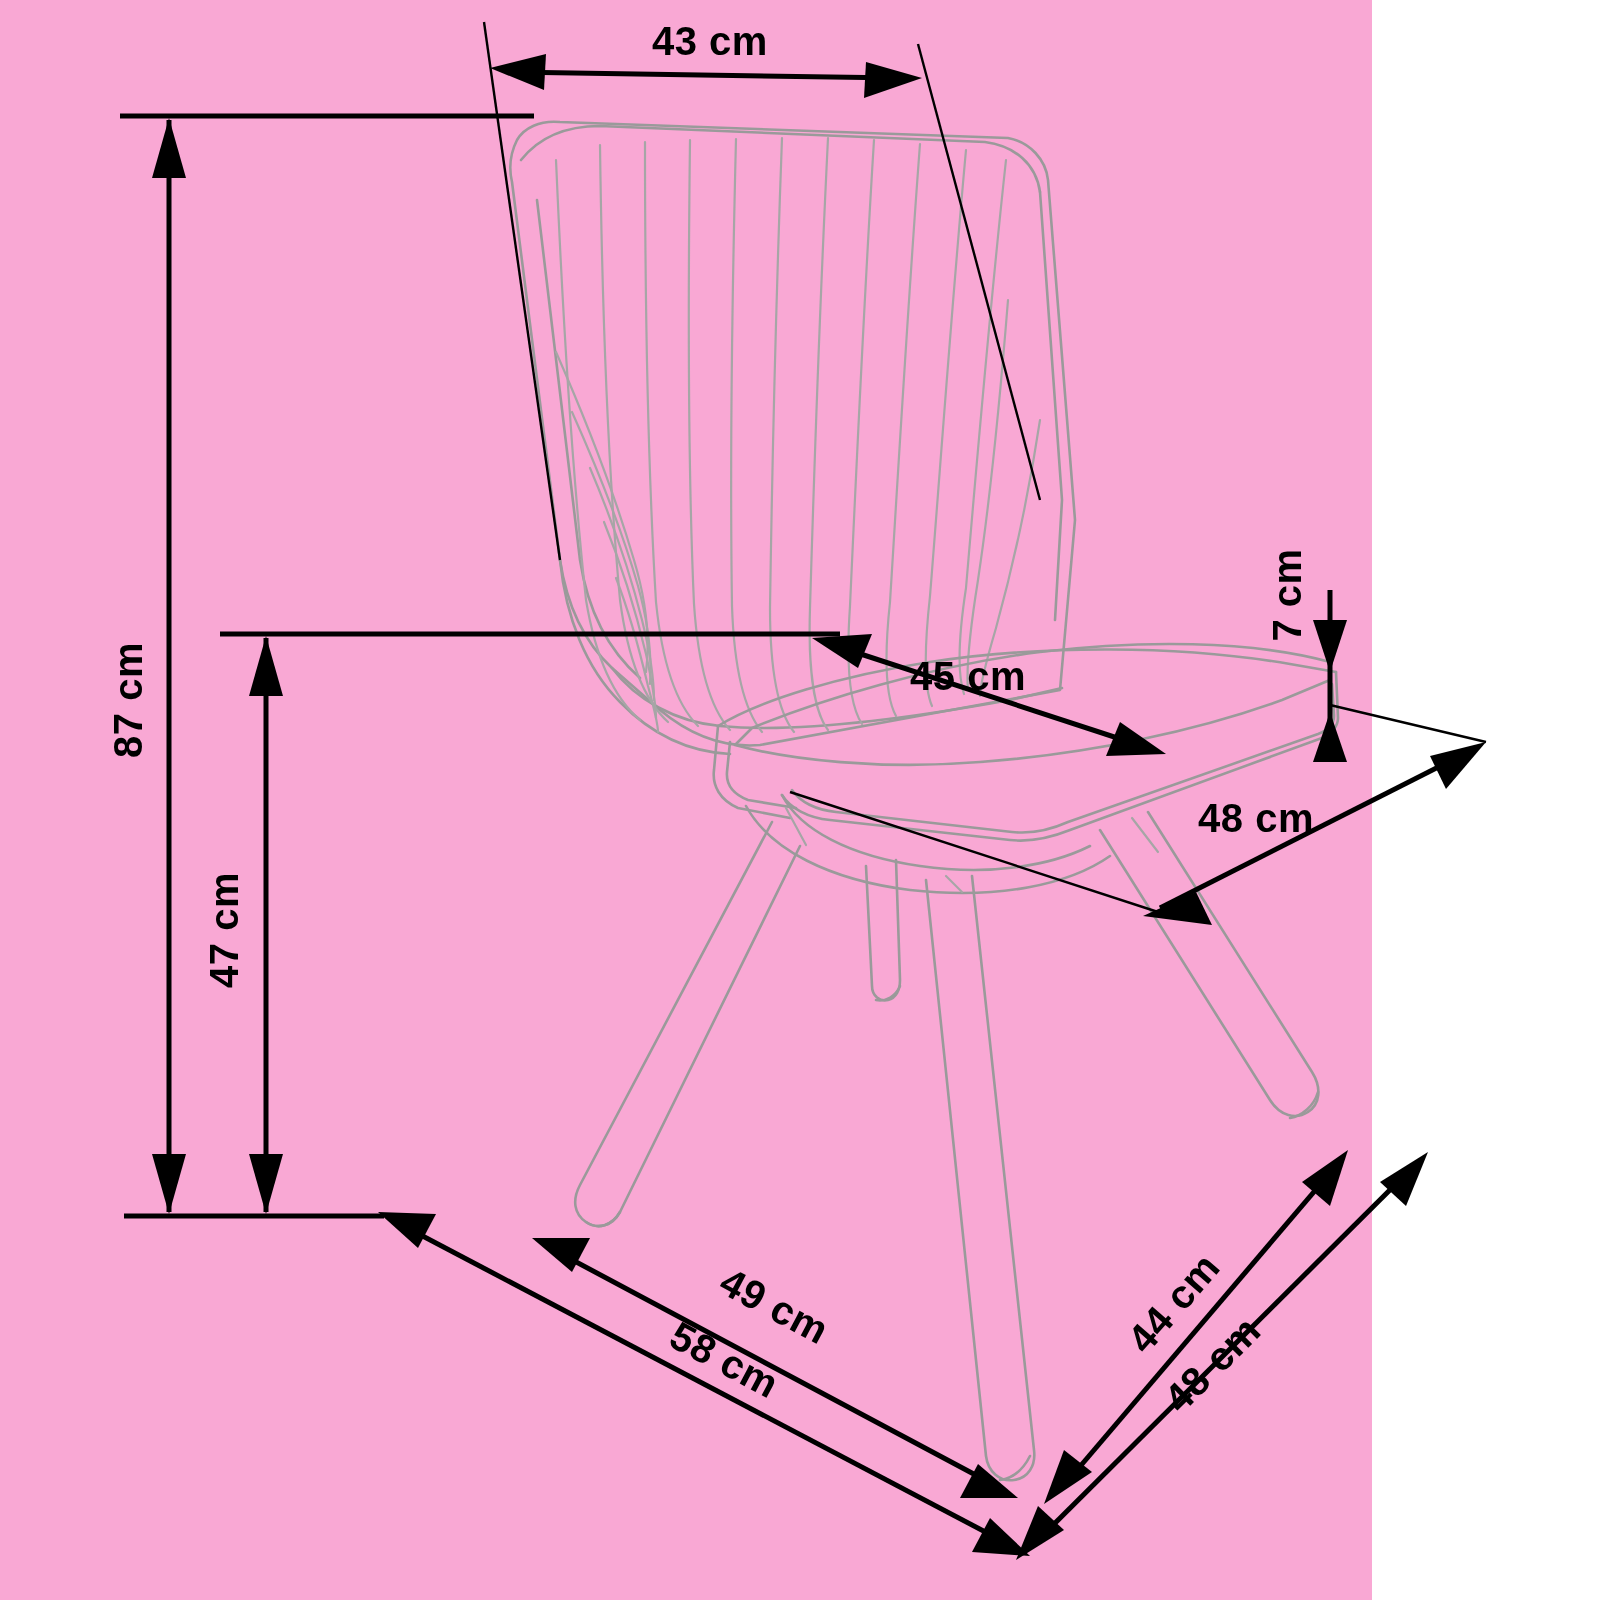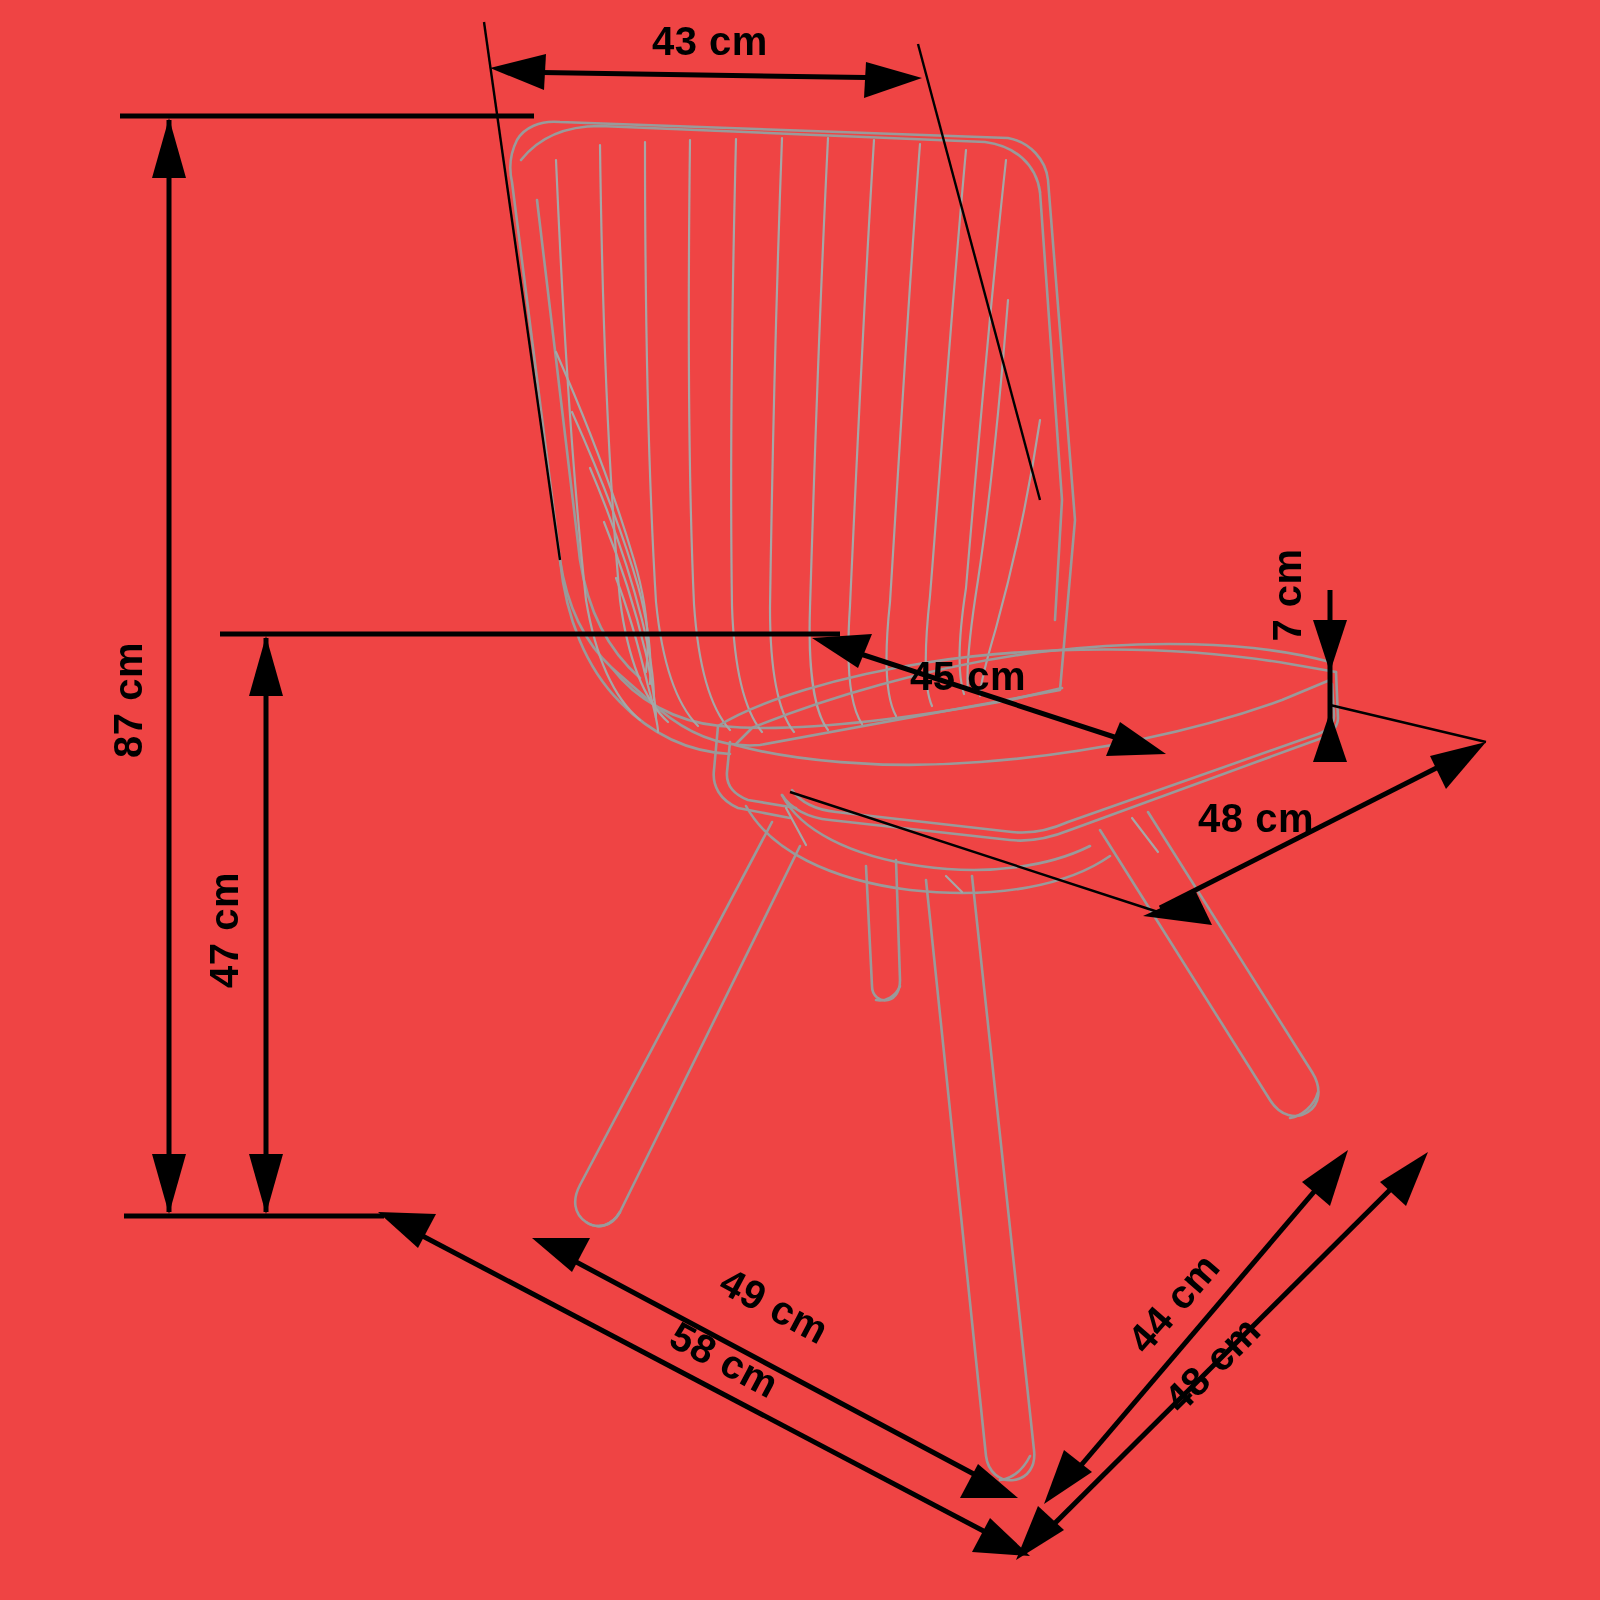--- a/index.html
+++ b/index.html
@@ -8,23 +8,23 @@
     background: #ffffff;
   }
   body {
     width: 1600px;
     height: 1600px;
     font-family: "Liberation Sans", sans-serif;
     overflow: hidden;
   }
   #drawing-root {
     position: relative;
-    width: 1600px;
+    width: 1372px;
     height: 1600px;
-    background: #ef4444;
+    background: #f9a8d4;
   }
   svg#tech-drawing {
     position: absolute;
     top: 0;
     left: 0;
     width: 1600px;
     height: 1600px;
     display: block;
   }
   .dim-label {

